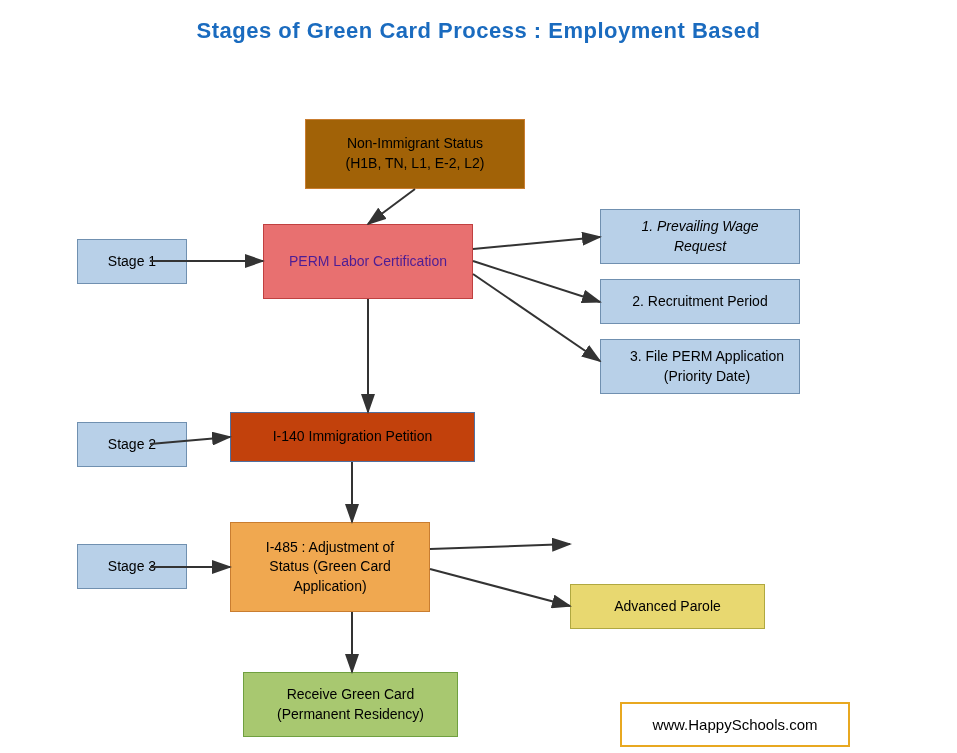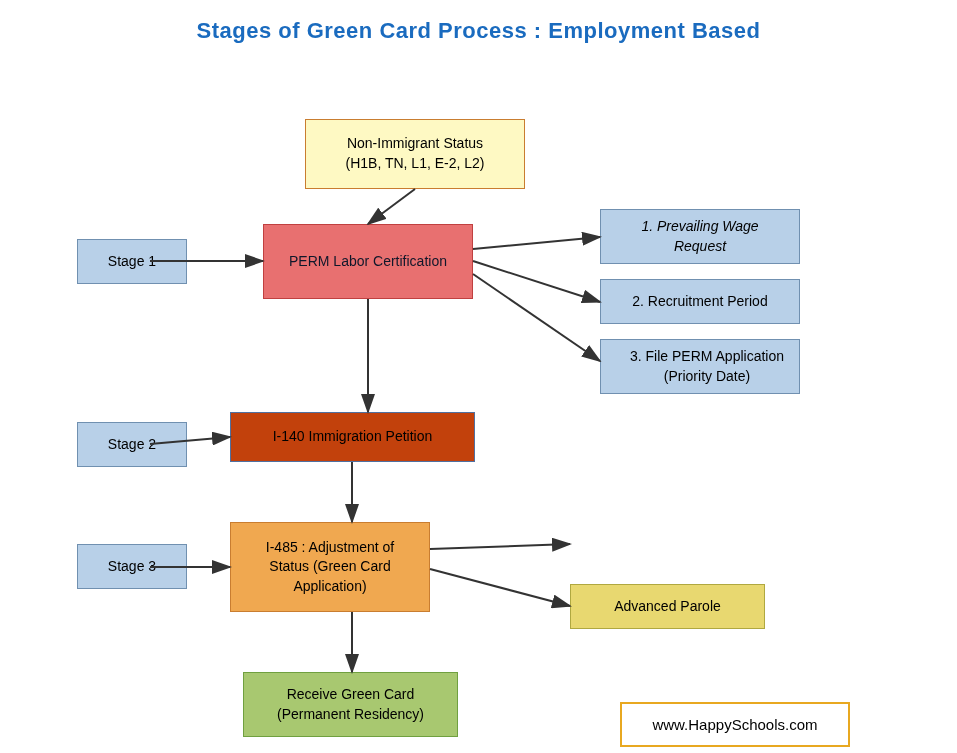--- a/index.html
+++ b/index.html
@@ -34,29 +34,29 @@
       align-items: center;
       justify-content: center;
       text-align: center;
       font-size: 14px;
       border: 1.5px solid #888;
       padding: 8px 10px;
       line-height: 1.4;
     }
 
     .box-orange {
-      background: #fef9c3;
+      background: #a16207;
       border-color: #c97d30;
       color: #000;
     }
 
     .box-red {
       background: #e87070;
       border-color: #c04040;
-      color: #0f172a;
+      color: #4c1d95;
     }
 
     .box-blue-main {
       background: #c2410c;
       border-color: #5070a0;
       color: #000;
     }
 
     .box-orange-light {
       background: #f0a850;

